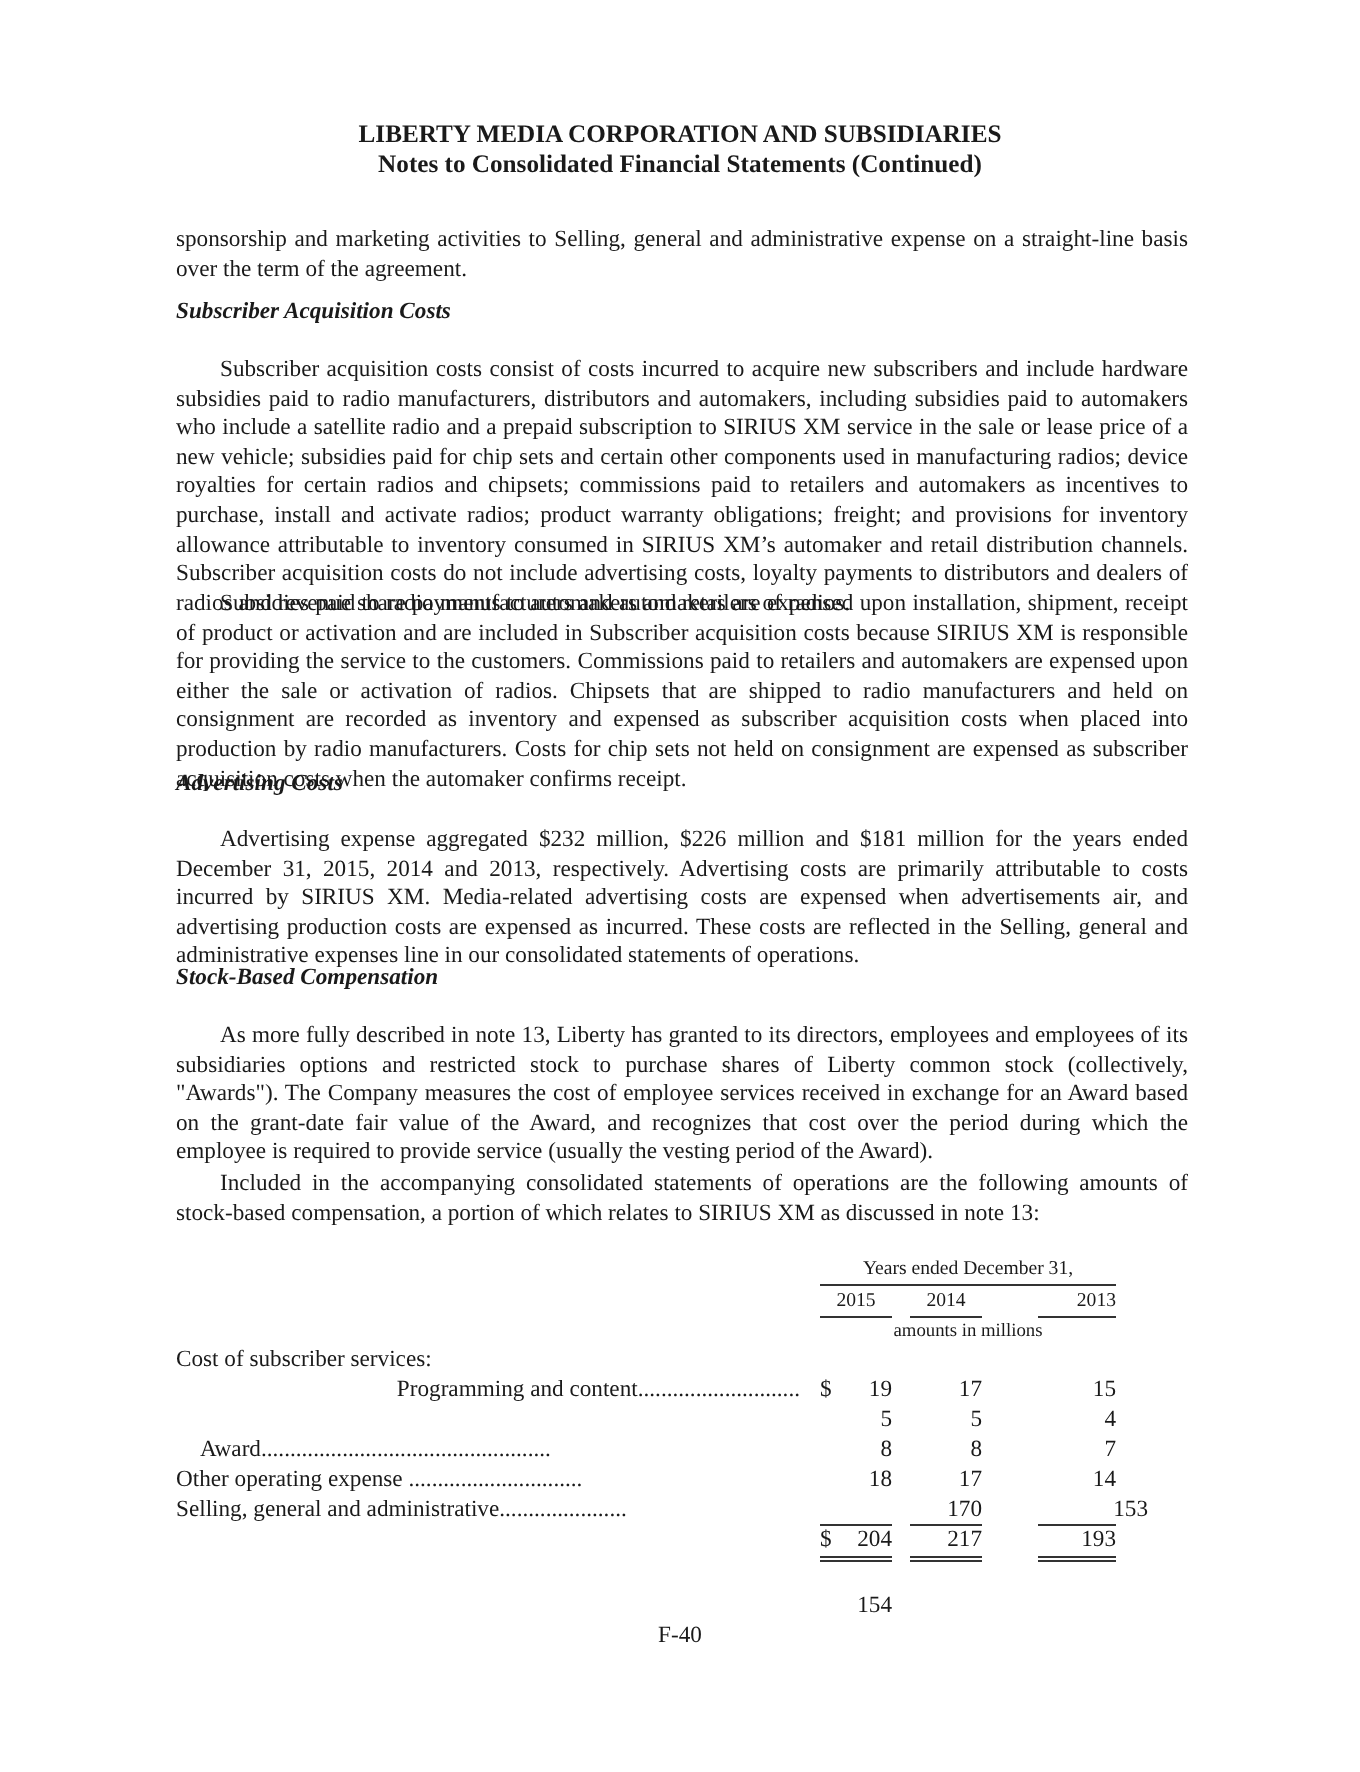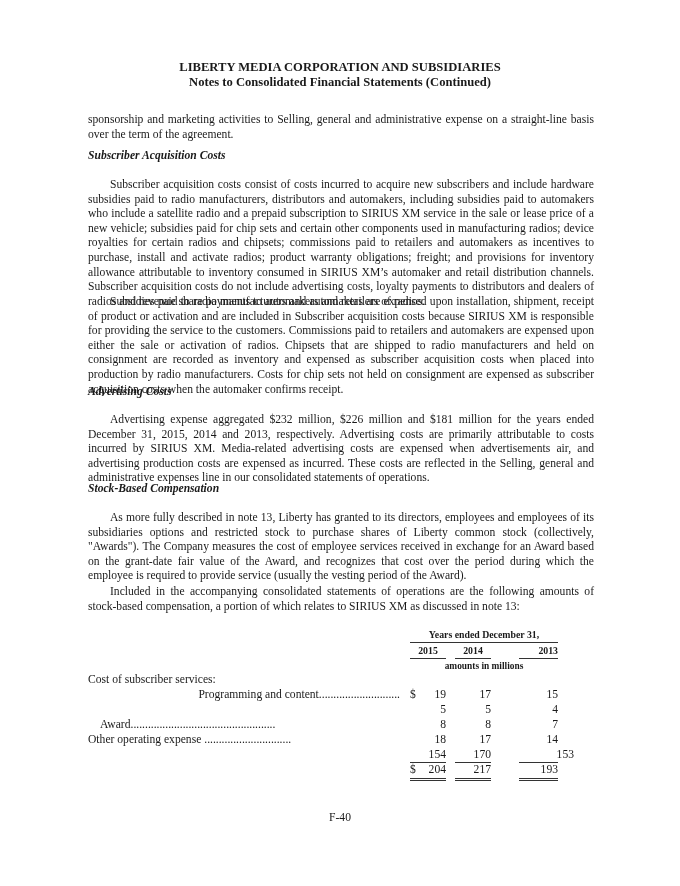--- a/index.html
+++ b/index.html
@@ -6,21 +6,21 @@
   body { width: 680px; height: 886px; position: relative; overflow: hidden;
          font-family: "Liberation Serif", "DejaVu Serif", serif; color: #1a1a1a; }
   .header { position: absolute; top: 60px; left: 0; width: 680px; text-align: center;
             font-weight: bold; font-size: 12.6px; line-height: 14.5px; }
   .p { margin: 0; text-indent: 22px; }
   .p.noindent { text-indent: 0; }
   .heading { margin: 0; font-weight: bold; font-style: italic; }
   .block { position: absolute; left: 88px; width: 506px; font-size: 11.6px; line-height: 14.6px; text-align: justify; }
 
   .tbl { position: absolute; left: 88px; top: 629px; width: 470px; font-size: 11.6px; }
-  .tbl .hdr { position: absolute; font-size: 9.8px; font-weight: bold; text-align: center; }
+  .tbl .hdr { position: absolute; font-size: 9.8px; font-weight: normal; text-align: center; }
   .rule { position: absolute; height: 0; border-top: 1.2px solid #333; }
   .row { position: absolute; left: 0; width: 470px; height: 14px; line-height: 14px; }
   .row .label { position: absolute; left: 0; white-space: nowrap; overflow: hidden; }
   .row .label.ind { left: 12px; }
   .row .dots { color: #1a1a1a; }
   .num { position: absolute; text-align: right; width: 30px; }
   .dollar { position: absolute; }
   .footer { position: absolute; top: 811px; left: 0; width: 680px; text-align: center; font-size: 11.6px; }
 </style>
 </head>
@@ -99,21 +99,22 @@
   </div>
 
   <div class="row" style="top:104px;">
     <span class="label" style="width:312px;"><span>Other operating expense</span><span class="dots"> ..............................</span></span>
     <span class="num" style="left:328px;">18</span>
     <span class="num" style="left:373px;">17</span>
     <span class="num" style="left:440px;">14</span>
   </div>
 
   <div class="row" style="top:119px;">
-    <span class="num" style="left:328px;">154</span>
+    <span class="label" style="width:312px;"><span>Selling, general and administrative</span><span class="dots">......................</span></span>
+    <span class="num" style="left:328px;margin-top:48px;">154</span>
     <span class="num" style="left:373px;">170</span>
     <span class="num" style="left:456px;">153</span>
   </div>
   <div class="rule" style="left:322px; top:133px; width:36px;"></div>
   <div class="rule" style="left:367px; top:133px; width:36px;"></div>
   <div class="rule" style="left:431px; top:133px; width:39px;"></div>
 
   <div class="row" style="top:134px;">
     <span class="dollar" style="left:322px;">$</span>
     <span class="num" style="left:328px;">204</span>

